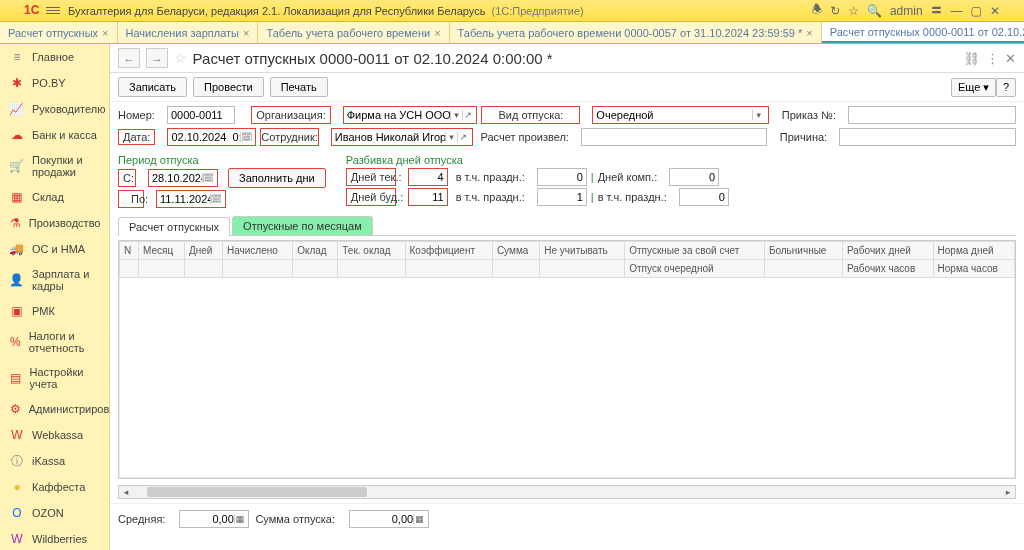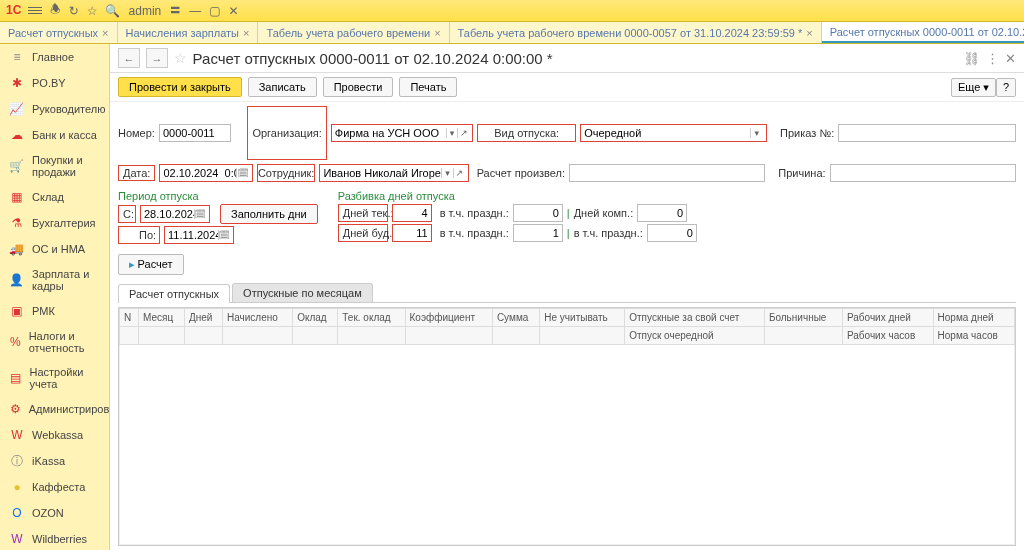--- a/index.html
+++ b/index.html
@@ -1,18 +1,18 @@
 <!DOCTYPE html>
 <html><head>
 <meta charset="utf-8">
 <style>
   * { box-sizing: border-box; margin: 0; padding: 0; font-family: Arial, sans-serif; }
   body { font-size: 11px; color: #333; background: #fff; width: 1024px; height: 550px; overflow: hidden; display: flex; flex-direction: column; }
 
-  .topbar { height: 22px; background: linear-gradient(#ffe97a,#ffe04a); display: flex; align-items: center; padding: 0 6px; border-bottom: 1px solid #d4b82b; }
+  .topbar { height: 22px; background: linear-gradient(#ffe97a,#ffe04a); display: flex; align-items: center; padding: 0 24px; border-bottom: 1px solid #d4b82b; }
   .topbar .logo { width: 18px; height: 16px; color: #d33; font-weight: bold; font-size: 12px; margin-right: 4px; }
   .topbar .menu-icon { width: 14px; height: 14px; margin-right: 8px; cursor: pointer; display: flex; flex-direction: column; justify-content: center; gap: 2px; }
   .topbar .menu-icon span { height: 1px; background: #666; }
   .topbar .title { flex: 1; font-size: 11px; color: #444; }
   .topbar .tools { display: flex; gap: 8px; align-items: center; color: #666; }
   .topbar .tools span { cursor: pointer; font-size: 12px; }
 
   .tabstrip { height: 22px; background: #fff7cc; display: flex; align-items: stretch; border-bottom: 1px solid #d4b82b; }
   .tab { padding: 2px 8px; font-size: 11px; color: #5577aa; border-right: 1px solid #e6d283; display: flex; align-items: center; gap: 4px; cursor: pointer; white-space: nowrap; }
   .tab.active { background: #fff; border-bottom: 2px solid #39b; }
@@ -35,29 +35,29 @@
 
   .toolbar { display: flex; align-items: center; gap: 6px; padding: 4px 8px; border-bottom: 1px solid #eee; }
   .btn { border: 1px solid #bbb; background: #f7f7f7; padding: 3px 10px; font-size: 11px; cursor: pointer; border-radius: 2px; }
   .btn.primary { background: #ffe04a; border-color: #d4b82b; }
   .btn.small { padding: 2px 6px; }
   .toolbar .rtools { margin-left: auto; display: flex; }
 
   .form-area { padding: 4px 8px; display: flex; flex-direction: column; gap: 4px; }
   .form-row { display: flex; align-items: center; gap: 4px; }
   .lbl { font-size: 11px; color: #333; white-space: nowrap; }
-  .fld { border: 1px solid #bbb; height: 18px; font-size: 11px; padding: 0 3px; background: #fff; display: flex; align-items: center; }
+  .fld { border: 1px solid #bbb; height: 18px; font-size: 11px; padding: 0 3px; background: #fff; display: flex; align-items: center; margin-left: 8px; }
   .fld input { border: none; outline: none; width: 100%; font-size: 11px; }
   .hl { border: 1.5px solid #d43; }
   .fld-btn { width: 14px; border-left: 1px solid #ccc; display: flex; align-items: center; justify-content: center; color: #666; font-size: 9px; cursor: pointer; }
 
   .group-title { font-size: 11px; color: #2a8c3c; padding: 2px 0; }
 
   .sub-tabs { display: flex; border-bottom: 1px solid #ccc; margin-top: 4px; }
-  .sub-tab { padding: 3px 10px; font-size: 11px; border: 1px solid #ccc; border-bottom: none; background: #e5e5e5; cursor: pointer; border-radius: 3px 3px 0 0; margin-right: 2px; }
+  .sub-tab { padding: 3px 10px; font-size: 11px; border: 1px solid #ccc; border-bottom: none; background: #86efac; cursor: pointer; border-radius: 3px 3px 0 0; margin-right: 2px; }
   .sub-tab.active { background: #fff; position: relative; top: 1px; }
 
   .grid { border: 1px solid #ccc; flex: 1; min-height: 220px; overflow: auto; }
   .grid table { width: 100%; border-collapse: collapse; font-size: 10px; }
   .grid th { background: #f7f7f7; border: 1px solid #ddd; padding: 3px 4px; font-weight: normal; color: #555; text-align: left; white-space: nowrap; }
   .grid td { border: 1px solid #eee; padding: 3px 4px; height: 18px; }
 
   .hscroll { height: 14px; border: 1px solid #ccc; background: #f2f2f2; display: flex; align-items: center; margin-top: 2px; }
   .hscroll .thumb { width: 220px; height: 10px; background: #ccc; border-radius: 2px; margin-left: 14px; }
   .hscroll .arrow { width: 14px; text-align: center; color: #666; font-size: 9px; }
@@ -68,20 +68,23 @@
 </head>
 <body>
 
 <div class="topbar">
   <div class="logo">1C</div>
   <div class="menu-icon">
       <span></span>
       <span></span>
       <span></span>
     </div>
+  <div class="title">
+    <span>Бухгалтерия для Беларуси, редакция 2.1. Локализация для Республики Беларусь</span>&nbsp;&nbsp;<span style="color:#777">(1С:Предприятие)</span>
+  </div>
   <div class="tools">
     <span>🕭</span>
     <span>↻</span>
     <span>☆</span>
     <span>🔍</span>
     <span>admin</span>
     <span>〓</span>
     <span>—</span>
     <span>▢</span>
     <span>✕</span>
@@ -132,21 +135,21 @@
       <div class="item">
         <span class="ico" style="color:#d33">🛒</span>
         <span>Покупки и продажи</span>
       </div>
       <div class="item">
         <span class="ico" style="color:#d33">▦</span>
         <span>Склад</span>
       </div>
       <div class="item">
         <span class="ico" style="color:#d33">⚗</span>
-        <span>Бухгалтерия</span>
+        <span>Производство</span>
       </div>
       <div class="item">
         <span class="ico" style="color:#d33">🚚</span>
         <span>ОС и НМА</span>
       </div>
       <div class="item">
         <span class="ico" style="color:#d33">👤</span>
         <span>Зарплата и кадры</span>
       </div>
       <div class="item">
@@ -194,39 +197,38 @@
       <span class="star">☆</span>
       <h2>Расчет отпускных 0000-0011 от 02.10.2024 0:00:00 *</h2>
       <div class="rtools">
         <span>⛓</span>
         <span>⋮</span>
         <span>✕</span>
       </div>
     </div>
 
     <div class="toolbar">
-      <button class="btn primary">Провести и закрыть</button>
       <button class="btn">Записать</button>
       <button class="btn">Провести</button>
       <button class="btn">Печать</button>
       <div class="rtools">
         <button class="btn small"><span>Еще</span> ▾</button>
         <button class="btn small">?</button>
       </div>
     </div>
 
     <div class="form-area">
 
       <div class="form-row">
         <span class="lbl">Номер:</span>
         <div class="fld" style="width:80px">
             <input value="0000-0011" style="">
           </div>
         <span style="width:10px"></span>
-        <span class="lbl hl" style="padding:20px 4px">Организация:</span>
+        <span class="lbl hl" style="padding:2px 4px">Организация:</span>
         <div class="fld hl" style="width:160px">
             <input value="Фирма на УСН ООО" style="">
             <span class="fld-btn">▾</span>
             <span class="fld-btn">↗</span>
           </div>
         <span class="lbl hl" style="padding:2px 16px">Вид отпуска:</span>
         <div class="fld hl" style="width:210px">
             <input value="Очередной" style="">
             <span class="fld-btn">▾</span>
           </div>
@@ -266,21 +268,21 @@
           <div class="group-title">Период отпуска</div>
           <div class="form-row" style="margin-bottom:2px">
             <span class="lbl hl" style="padding:2px 4px;width:18px">С:</span>
             <div class="fld hl" style="width:70px">
                 <input value="28.10.2024" style="">
                 <span class="fld-btn">🗓</span>
               </div>
             <button class="btn hl" style="margin-left:6px">Заполнить дни</button>
           </div>
           <div class="form-row">
-            <span class="lbl hl" style="padding:2px 20px;width:18px">По:</span>
+            <span class="lbl hl" style="padding:2px 12px;width:18px">По:</span>
             <div class="fld hl" style="width:70px">
                 <input value="11.11.2024" style="">
                 <span class="fld-btn">🗓</span>
               </div>
           </div>
         </div>
 
         <div>
           <div class="group-title">Разбивка дней отпуска</div>
           <div class="form-row" style="margin-bottom:2px">
@@ -309,23 +311,20 @@
               </div>
             <span style="color:#2a8c3c">|</span>
             <span class="lbl">в т.ч. праздн.:</span>
             <div class="fld" style="width:50px">
                 <input class="num-field" value="0" style="">
               </div>
           </div>
         </div>
       </div>
 
-      <div class="form-row" style="margin-top:6px">
-        <button class="btn"><span style="color:#39b">▸</span> <span>Расчет</span></button>
-      </div>
 
       <div class="sub-tabs">
         <div class="sub-tab active">Расчет отпускных</div>
         <div class="sub-tab">Отпускные по месяцам</div>
       </div>
 
       <div class="grid">
         <table>
           <thead>
             <tr id="grid-h1">

